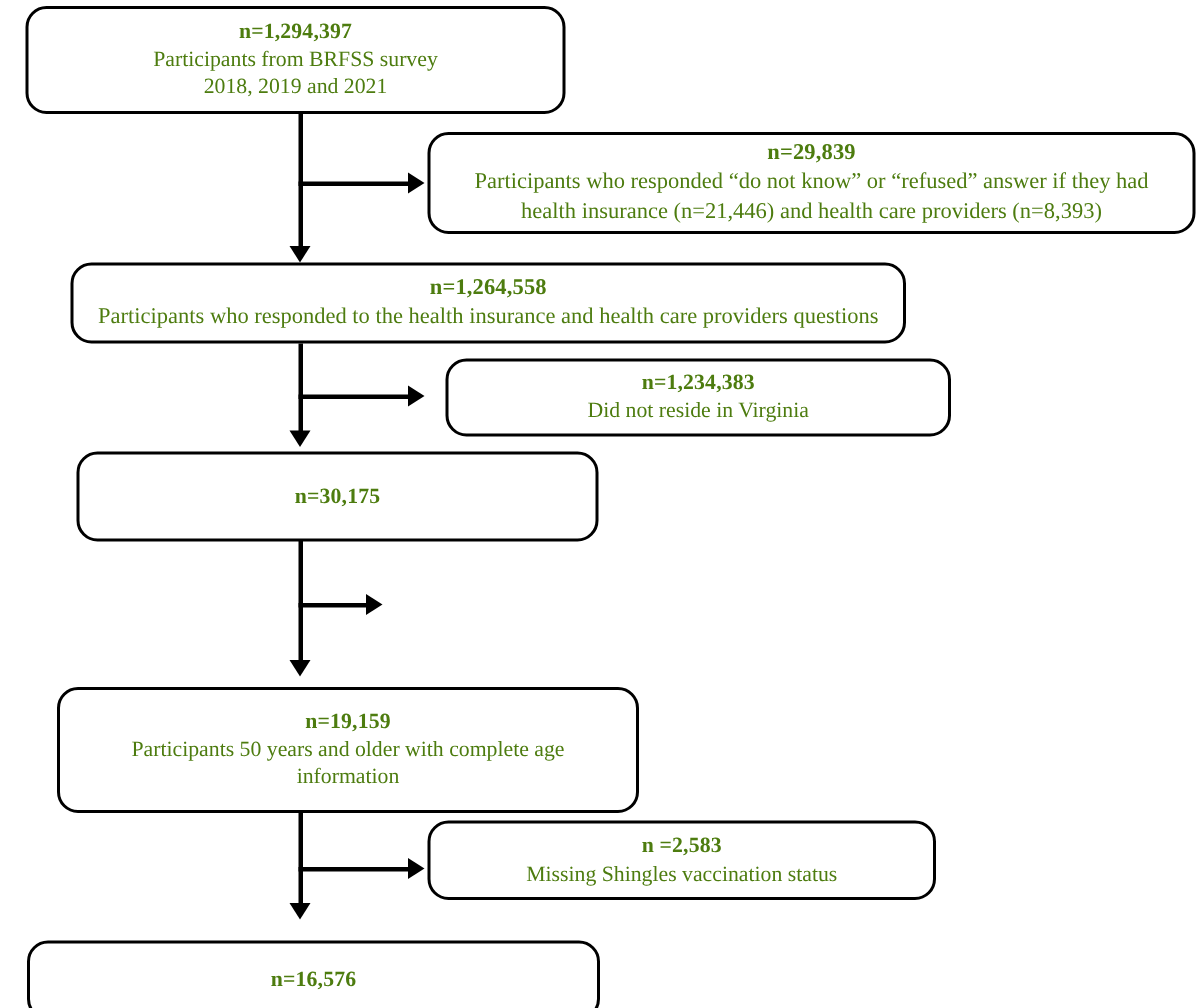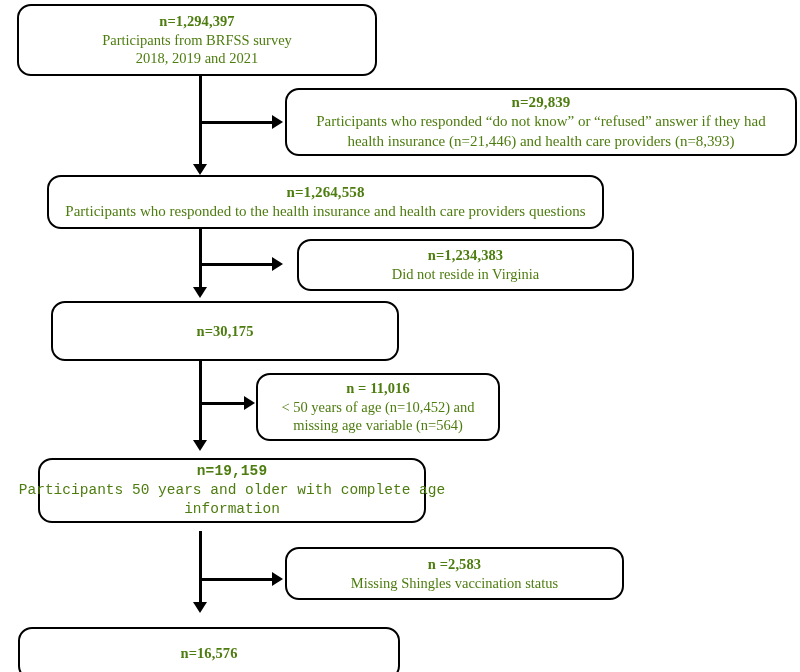--- a/index.html
+++ b/index.html
@@ -120,27 +120,22 @@
   <div class="node" style="left:31px; top:301px; width:348px; height:60px;margin-left:20px;">
     <div class="hdr">n=30,175</div>
   </div>
 
   <div class="vline" style="left:199px; top:353px; height:92px;"></div>
   <div class="arrow-down" style="left:193px; top:440px;"></div>
 
   <div class="hline" style="left:199px; top:402px; width:48px;"></div>
   <div class="arrow-right" style="left:244px; top:396px;"></div>
 
-  <div class="node" style="left:256px; top:373px; width:244px; height:68px;">
-    <div class="hdr">n = 11,016</div>
-    <div class="ln">&lt; 50 years of age (n=10,452) and</div>
-    <div class="ln">missing age variable (n=564)</div>
-  </div>
 
-  <div class="node" style="left:38px; top:458px; width:388px; height:65px;font-family:Liberation Mono, monospace;">
+  <div class="node" style="left:38px; top:458px; width:388px; height:84px;">
     <div class="hdr">n=19,159</div>
     <div class="ln">Participants 50 years and older with complete age</div>
     <div class="ln">information</div>
   </div>
 
   <div class="vline" style="left:199px; top:531px; height:75px;"></div>
   <div class="arrow-down" style="left:193px; top:602px;"></div>
 
   <div class="hline" style="left:199px; top:578px; width:76px;"></div>
   <div class="arrow-right" style="left:272px; top:572px;"></div>

